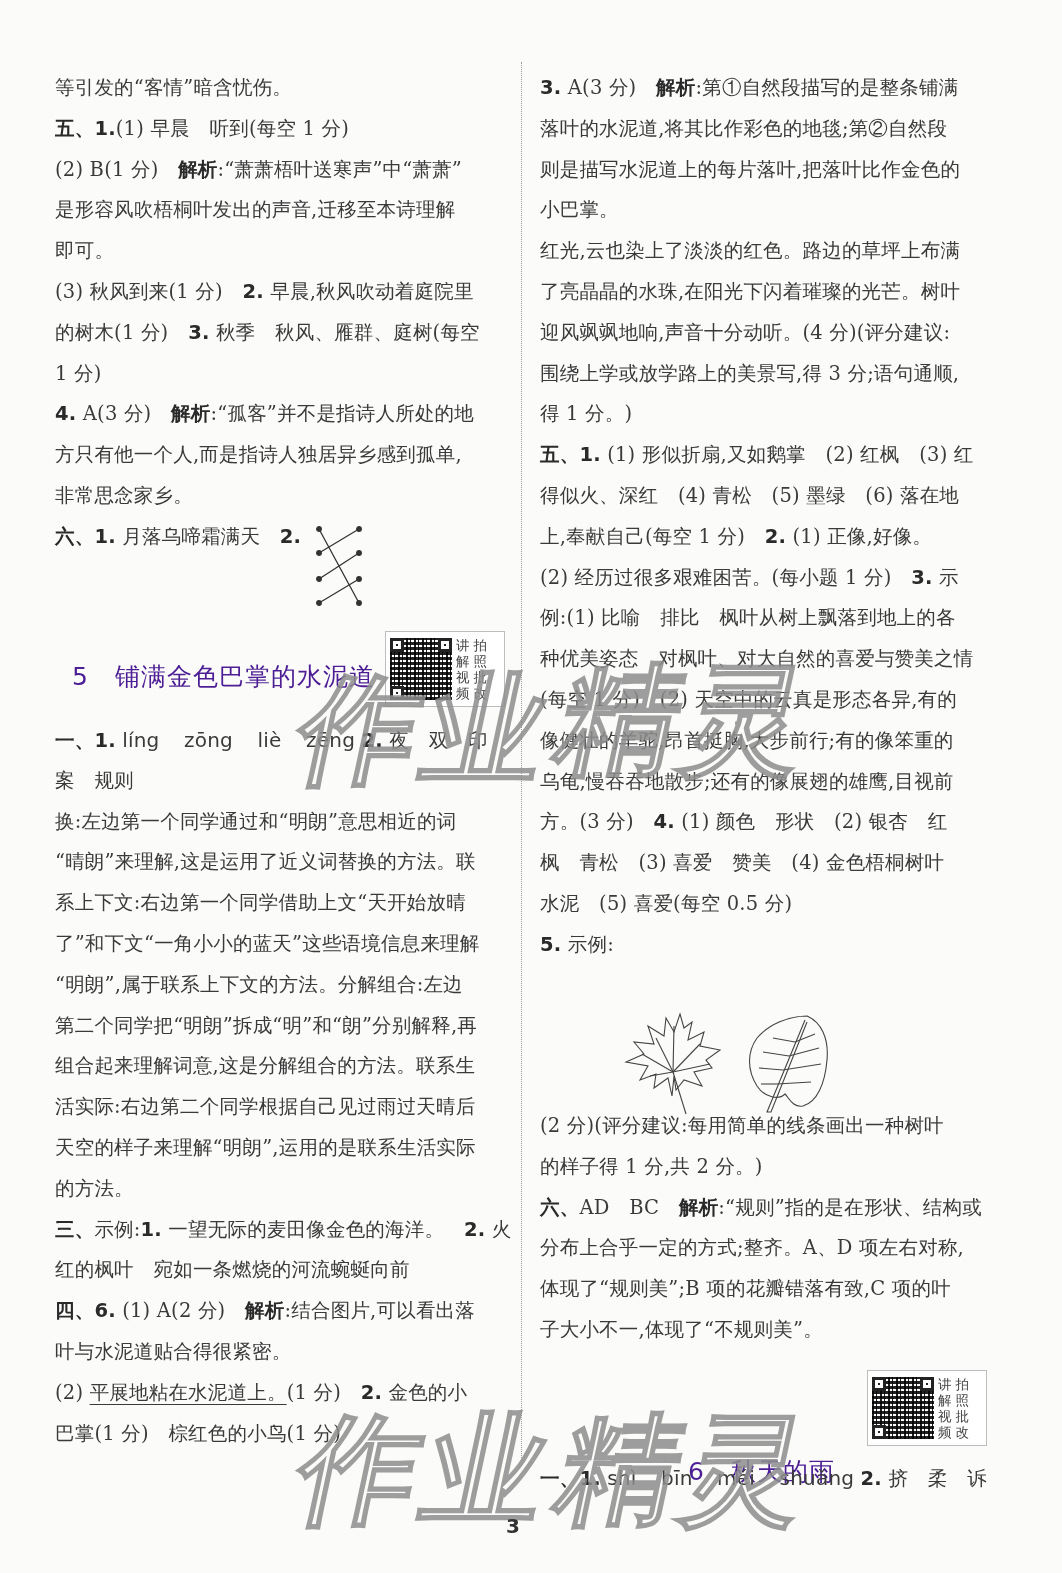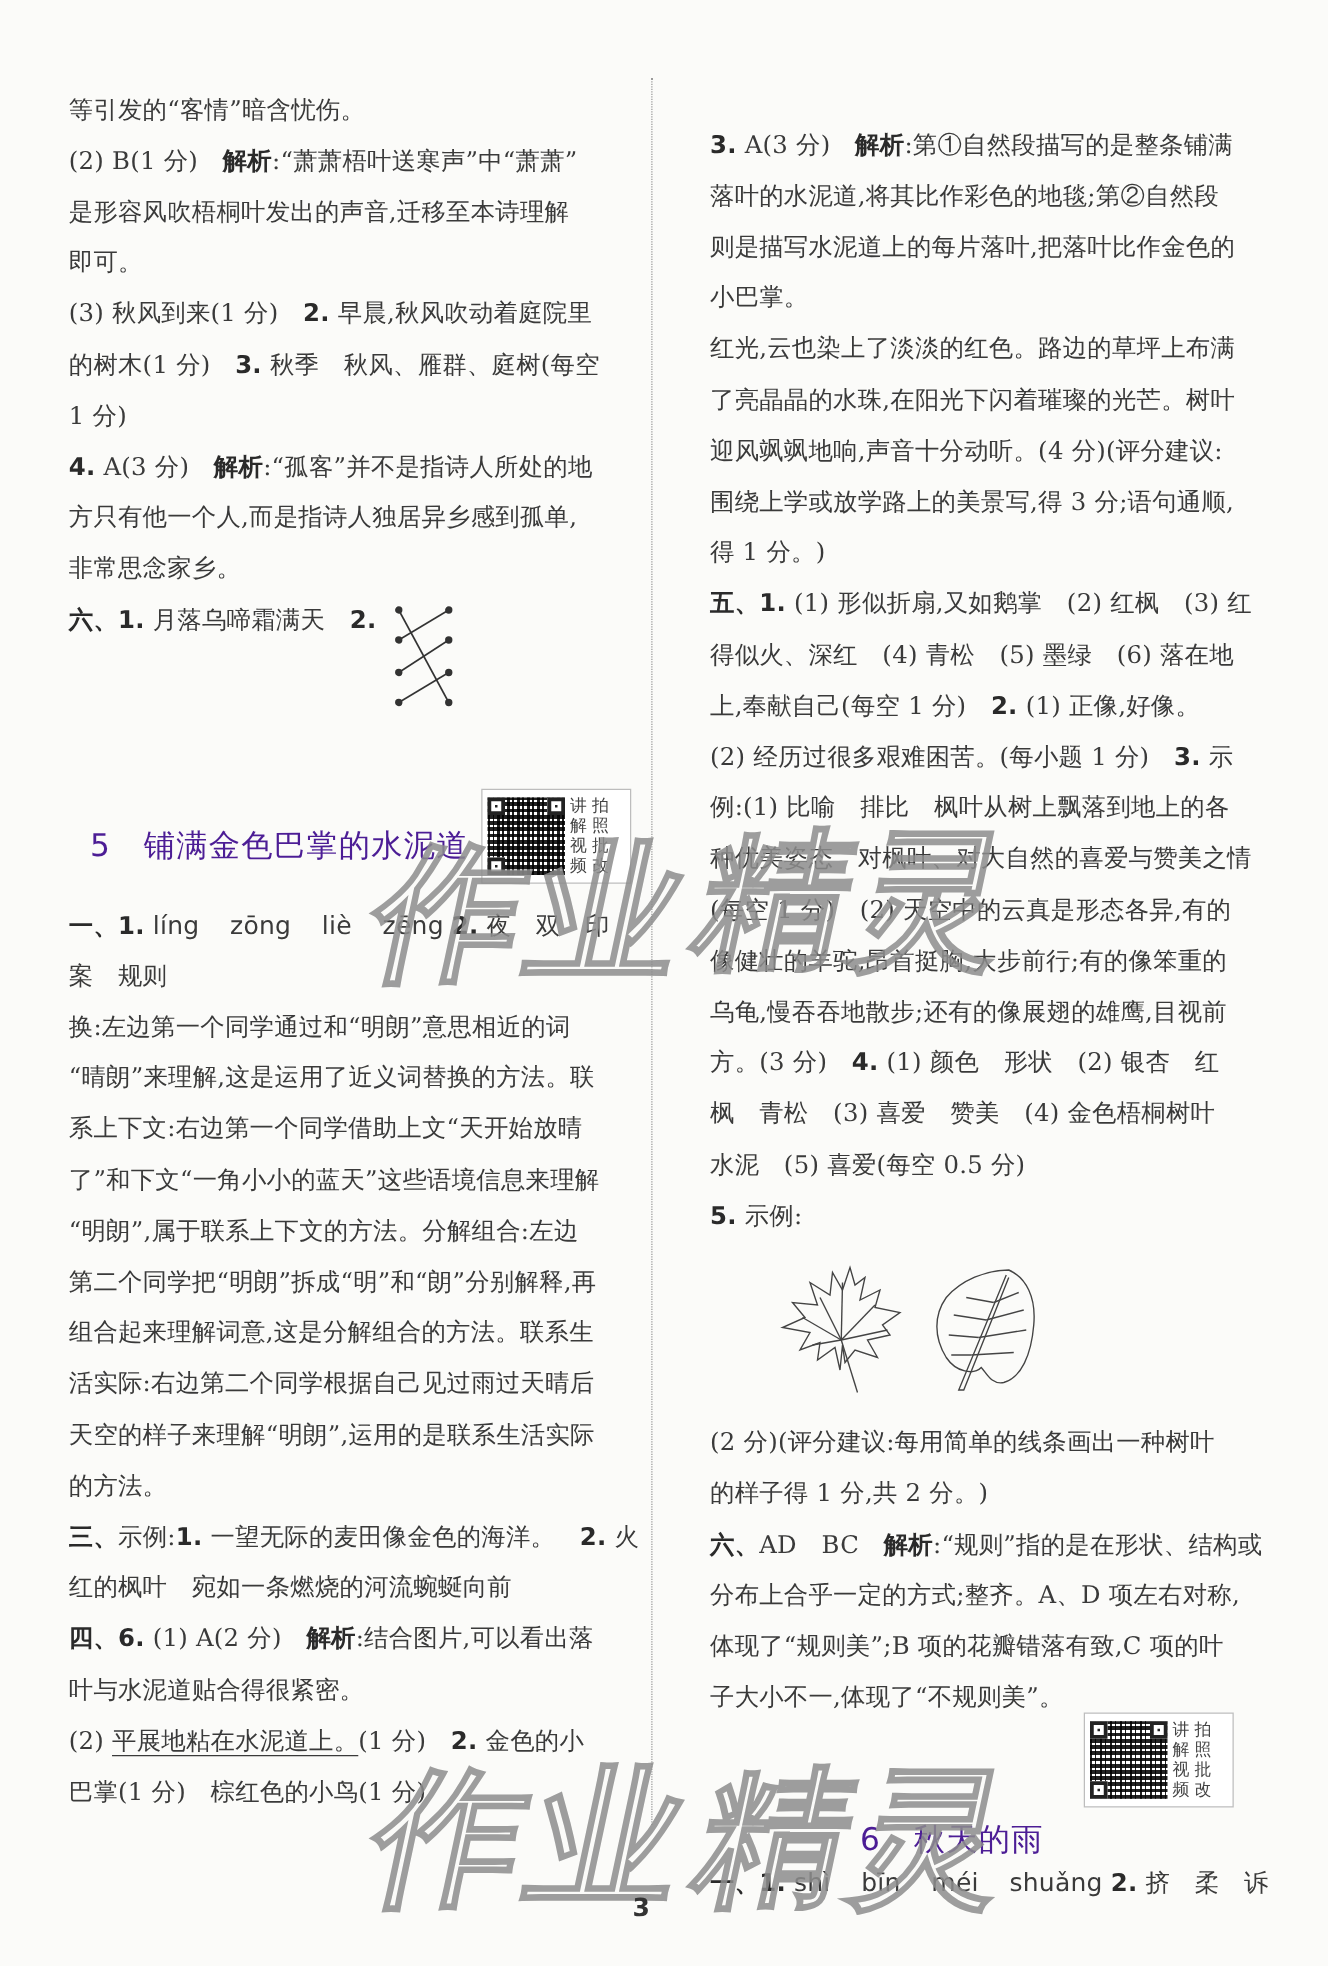--- a/index.html
+++ b/index.html
@@ -4,21 +4,21 @@
 <style>
   html, body { margin:0; padding:0; }
   body {
     width:1062px; height:1573px; position:relative; overflow:hidden;
     background:#fbfbf9;
     font-family:"DejaVu Serif", "Liberation Serif", serif;
     color:#3a3a3a;
   }
   .col { position:absolute; top:68px; width:452px; }
   .col.left { left:55px; }
-  .col.right { left:568px;margin-top:28px; }
+  .col.right { left:540px; }
   .divider {
     position:absolute; left:521px; top:62px; height:1398px; width:0;
     border-left:1.5px dotted #9a9a9a;
   }
   .line {
     height:40.8px; line-height:40.8px; font-size:19.5px;
     white-space:nowrap; letter-spacing:0.2px;
   }
   .b { font-weight:bold; font-family:"DejaVu Sans","Liberation Sans",sans-serif; color:#2a2a2a; }
   .u { text-decoration:underline; text-underline-offset:5px;text-align:right; }
@@ -57,20 +57,21 @@
     pointer-events:none; opacity:0.85;
   }
 </style>
 </head>
 <body>
 
 <div class="divider"></div>
 
 <div class="col left">
   <div class="line"><span>等引发的“客情”暗含忧伤。</span></div>
+  <div class="line"><span class="b">五、1.</span><span>(1) 早晨　听到(每空 1 分)</span></div>
   <div class="line"><span>(2) B(1 分)　</span><span class="b">解析</span><span>:“萧萧梧叶送寒声”中“萧萧”</span></div>
   <div class="line"><span>是形容风吹梧桐叶发出的声音,迁移至本诗理解</span></div>
   <div class="line"><span>即可。</span></div>
   <div class="line"><span>(3) 秋风到来(1 分)　</span><span class="b">2.</span><span> 早晨,秋风吹动着庭院里</span></div>
   <div class="line"><span>的树木(1 分)　</span><span class="b">3.</span><span> 秋季　秋风、雁群、庭树(每空</span></div>
   <div class="line"><span>1 分)</span></div>
   <div class="line"><span class="b">4.</span><span> A(3 分)　</span><span class="b">解析</span><span>:“孤客”并不是指诗人所处的地</span></div>
   <div class="line"><span>方只有他一个人,而是指诗人独居异乡感到孤单,</span></div>
   <div class="line"><span>非常思念家乡。</span></div>
   <div class="line" style="position:relative;">

